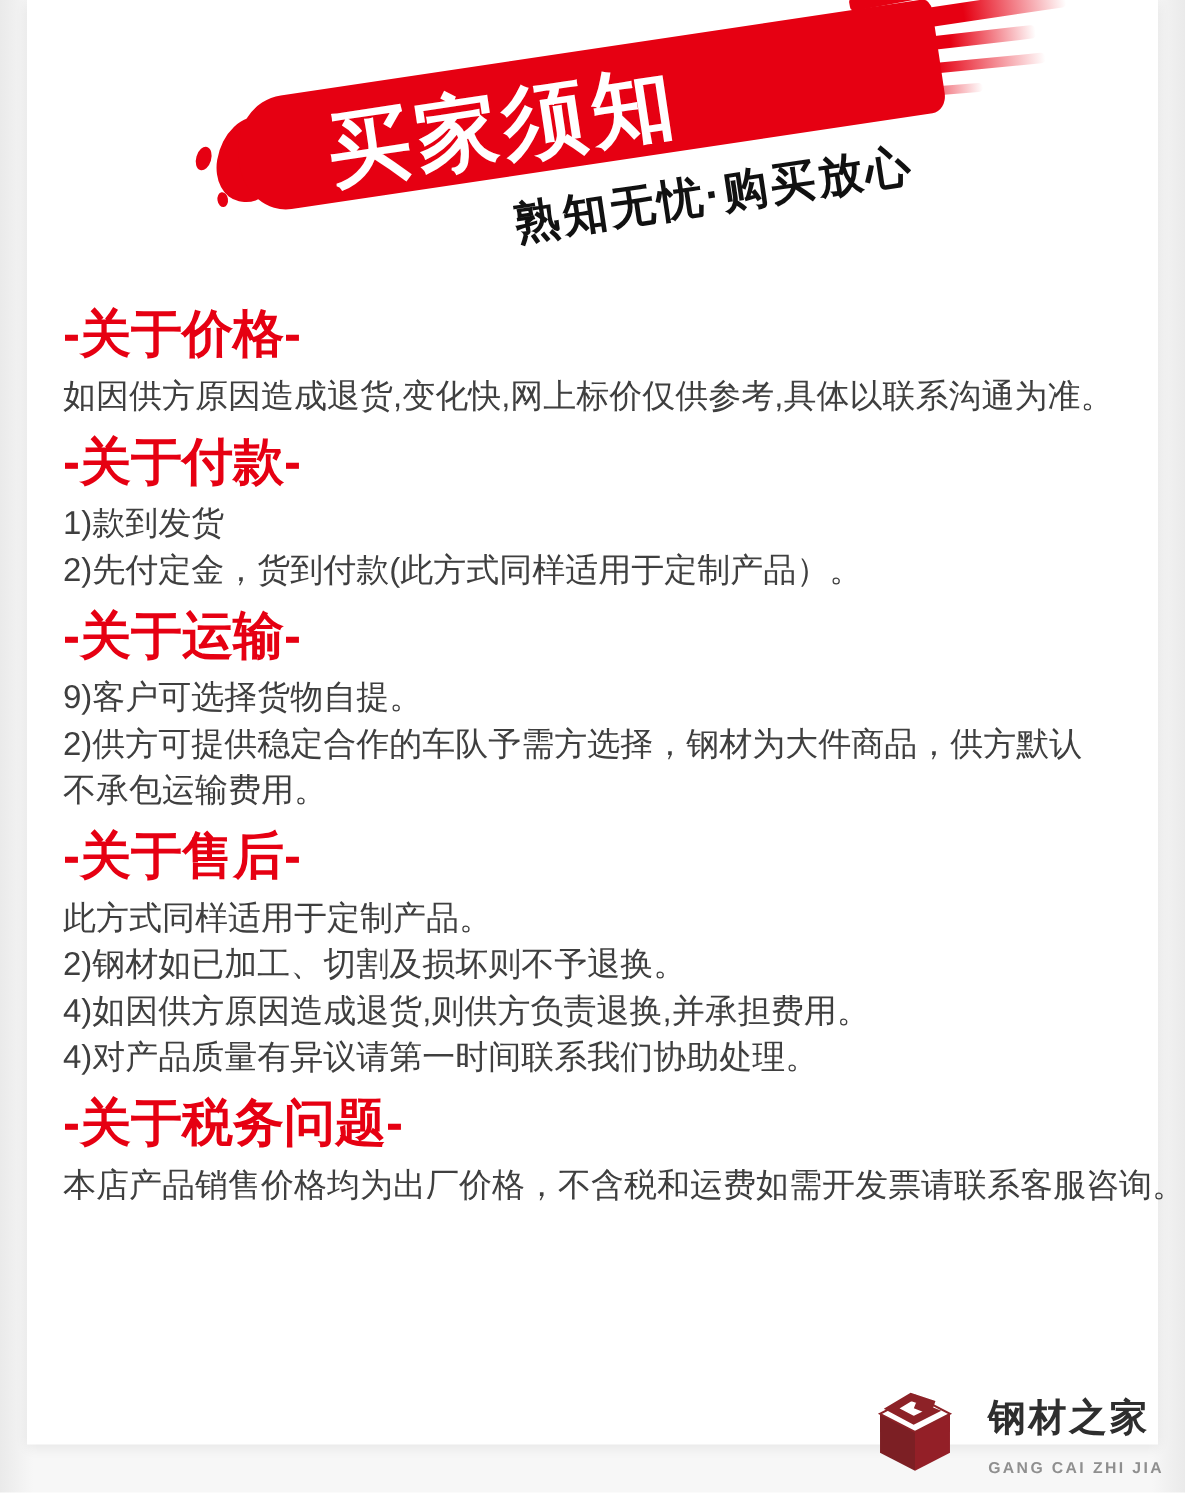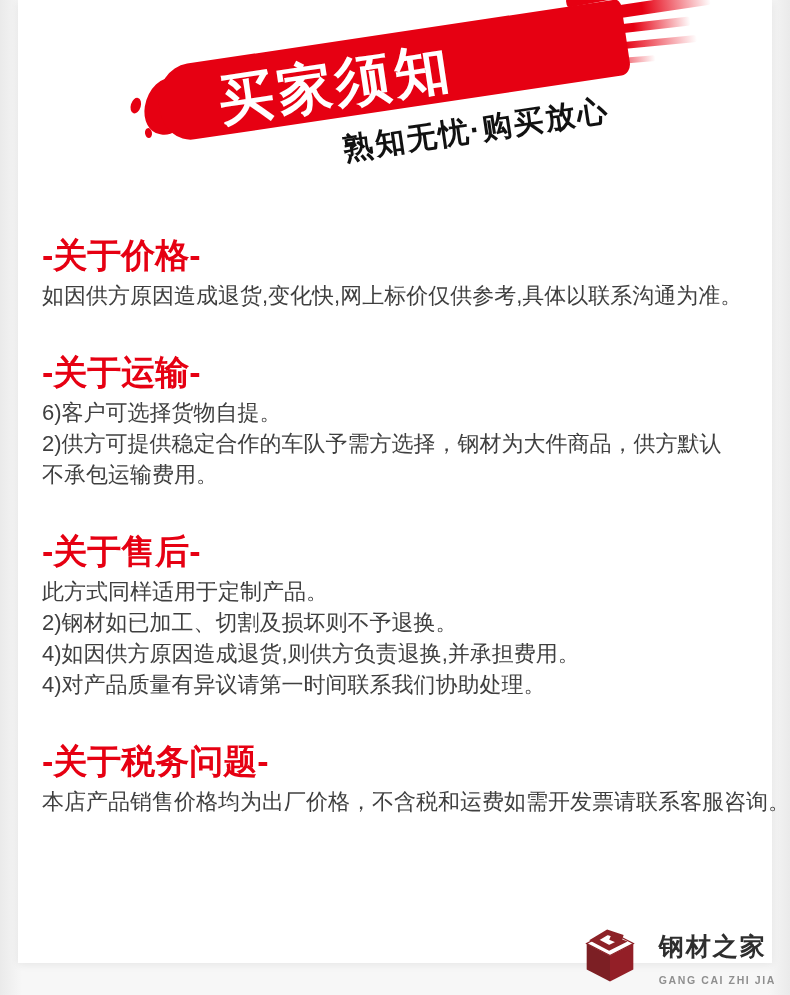--- a/index.html
+++ b/index.html
@@ -64,21 +64,21 @@
   .banner-sub {
     position: absolute; left: 188px; top: 122px;
     font-size: 30px; font-weight: 700; color: #111111;
     letter-spacing: 2px; white-space: nowrap;
   }
 
   
   .section-heading {
     font-size: 34px; line-height: 42px; font-weight: 700;
     color: #e60012;
-    margin: 40px 0 4px;
+    margin: 8px 0 4px;
     white-space: nowrap;
   }
   .body-line {
     font-size: 22px; line-height: 31px;
     color: #3f3f3f;
     white-space: nowrap;
   }
 
   
   .brand-logo {
@@ -117,24 +117,29 @@
     </div>
   </div>
 
   <div class="content">
 
     <div>
       <div class="section-heading">-关于价格-</div>
       <div class="body-line">如因供方原因造成退货,变化快,网上标价仅供参考,具体以联系沟通为准。</div>
     </div>
 
+    <div>
+      <div class="section-heading">-关于付款-</div>
+      <div class="body-line">1)款到发货</div>
+      <div class="body-line">2)先付定金，货到付款(此方式同样适用于定制产品）。</div>
+    </div>
 
     <div>
       <div class="section-heading">-关于运输-</div>
-      <div class="body-line">6)客户可选择货物自提。</div>
+      <div class="body-line">9)客户可选择货物自提。</div>
       <div class="body-line">2)供方可提供稳定合作的车队予需方选择，钢材为大件商品，供方默认</div>
       <div class="body-line">不承包运输费用。</div>
     </div>
 
     <div>
       <div class="section-heading">-关于售后-</div>
       <div class="body-line">此方式同样适用于定制产品。</div>
       <div class="body-line">2)钢材如已加工、切割及损坏则不予退换。</div>
       <div class="body-line">4)如因供方原因造成退货,则供方负责退换,并承担费用。</div>
       <div class="body-line">4)对产品质量有异议请第一时间联系我们协助处理。</div>

